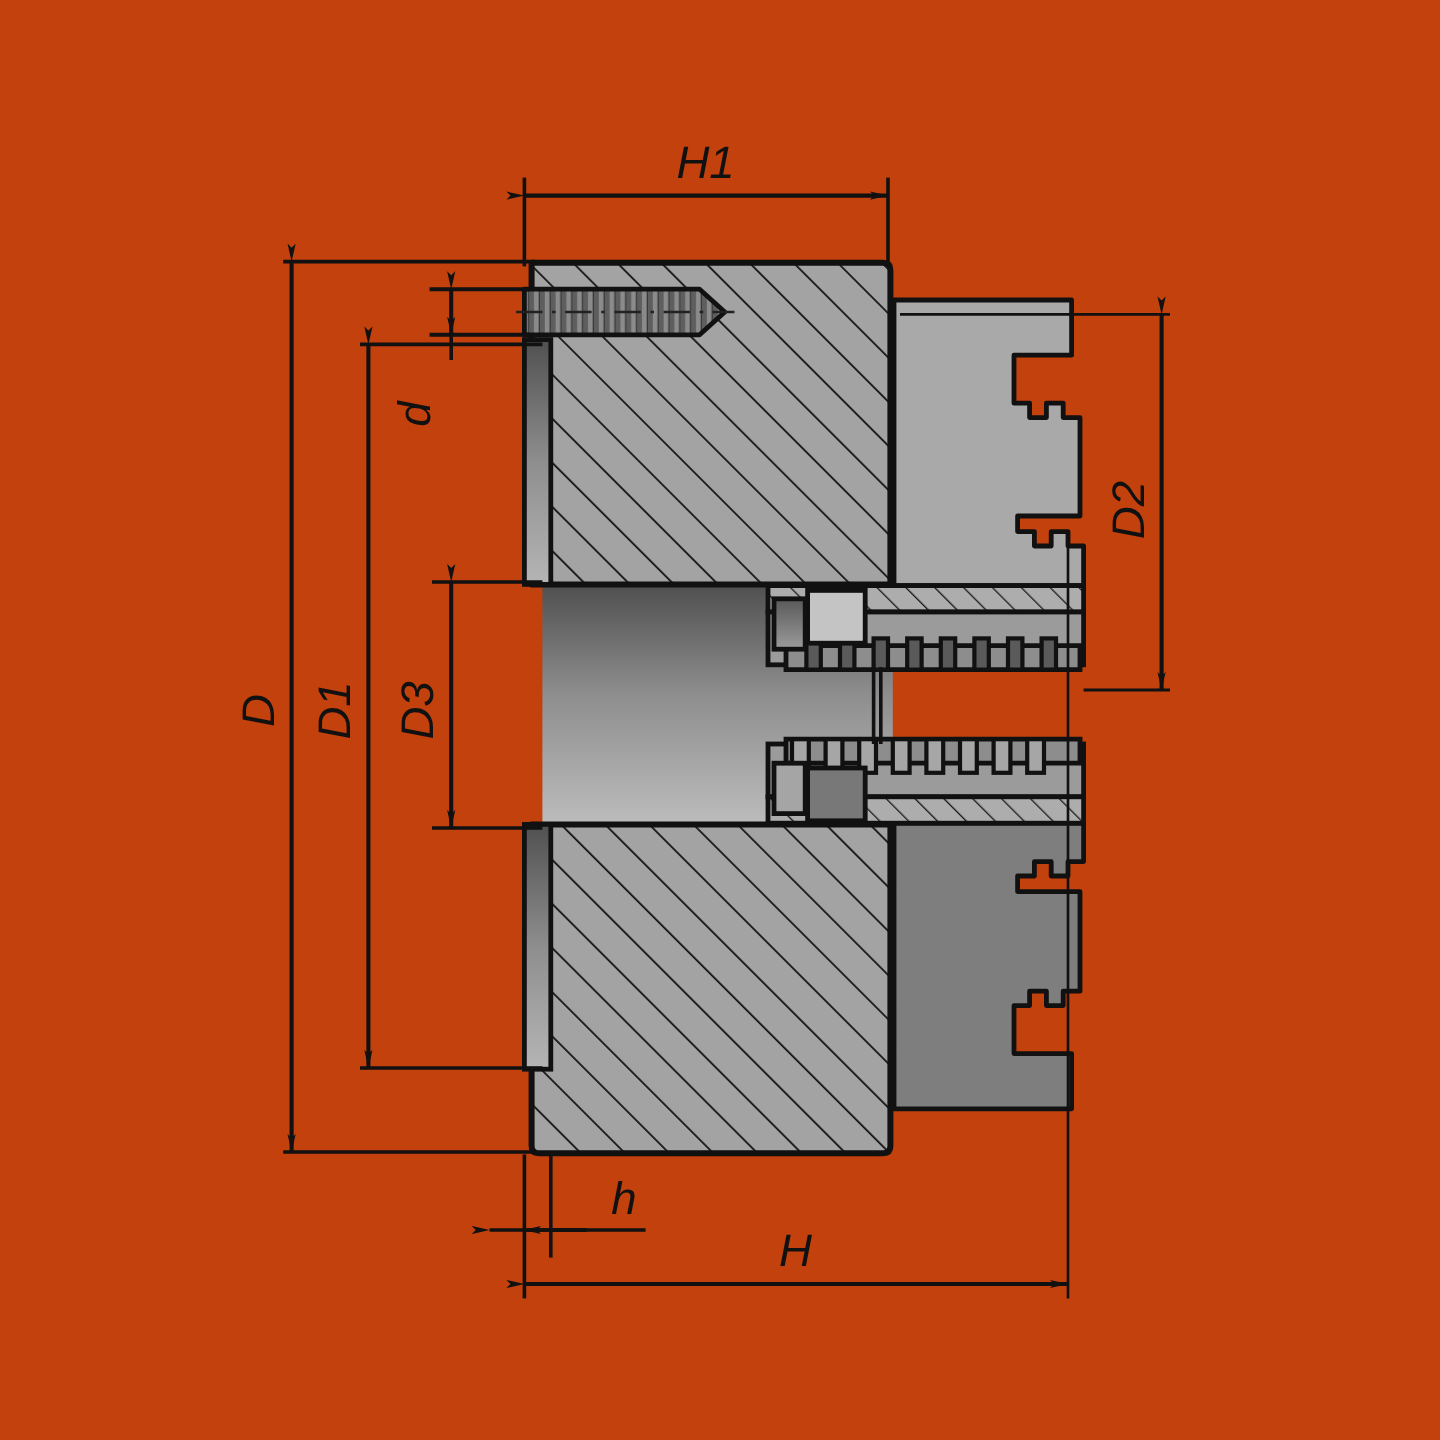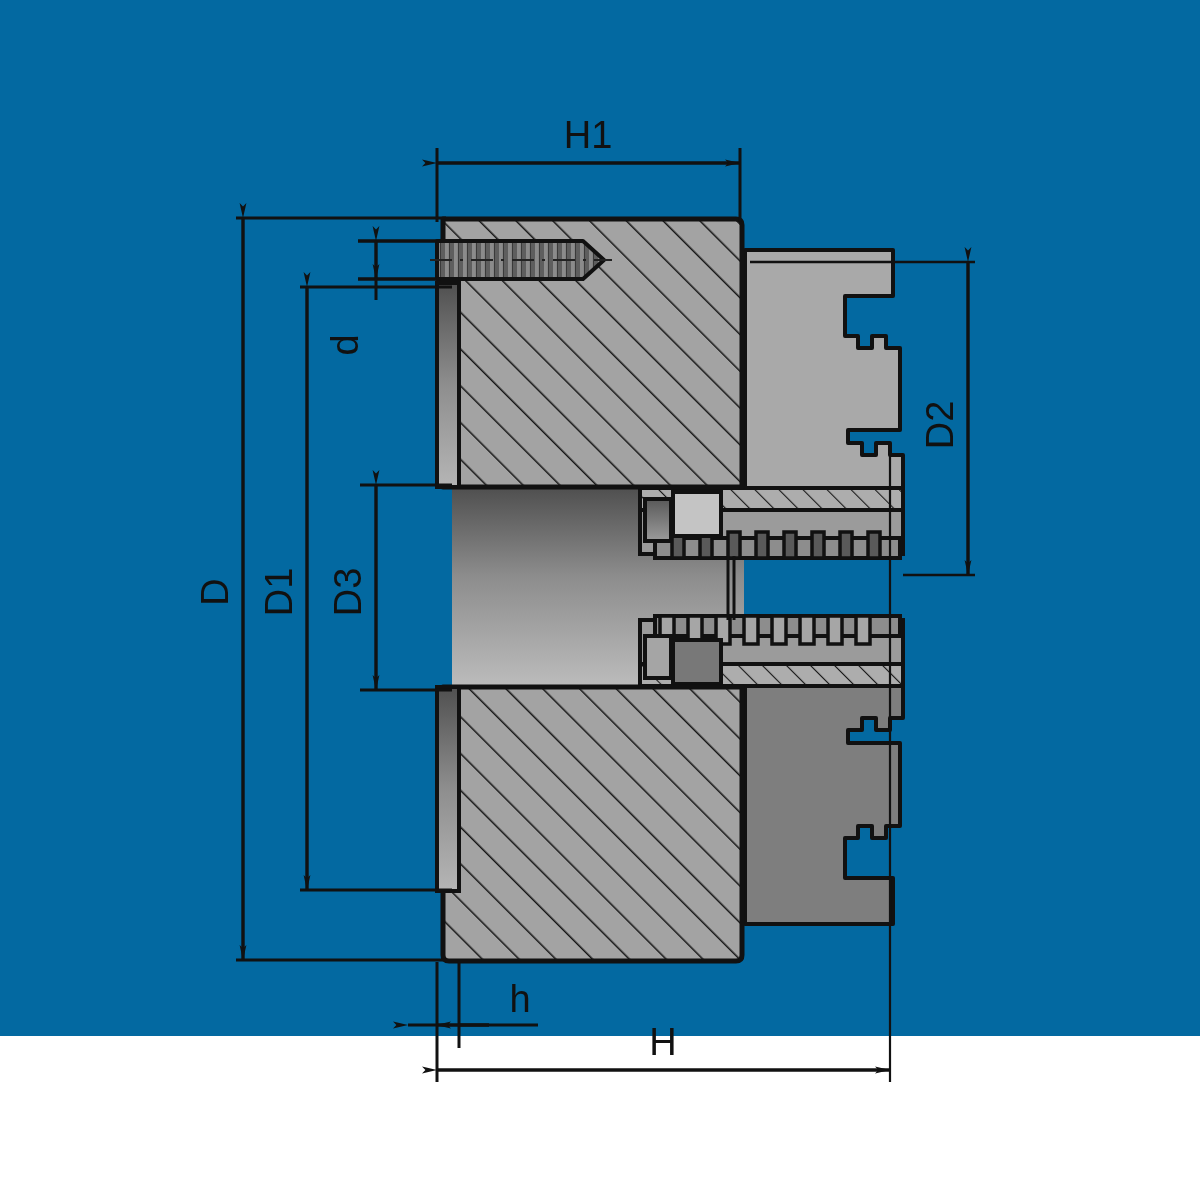--- a/index.html
+++ b/index.html
@@ -1,18 +1,18 @@
 <!DOCTYPE html>
 <html><head>
 <meta charset="utf-8">
 <style>
   html,body{margin:0;padding:0;background:#fff;}
   body{width:1200px;height:1200px;overflow:hidden;
        font-family:"Liberation Sans",sans-serif;}
-  #stage{position:relative;width:1200px;height:1036px;background:#0369a1;}
+  #stage{position:relative;width:1200px;height:1200px;background:#c2410c;font-style:italic;}
   svg{display:block;}
   .dimtext{font-family:"Liberation Sans",sans-serif;font-size:38px;fill:#111;font-weight:400;}
 </style>
 </head>
 <body>
 
 <div id="stage">
 <svg id="dwg" width="1200" height="1200" viewBox="0 0 1200 1200">
 
   <defs>

